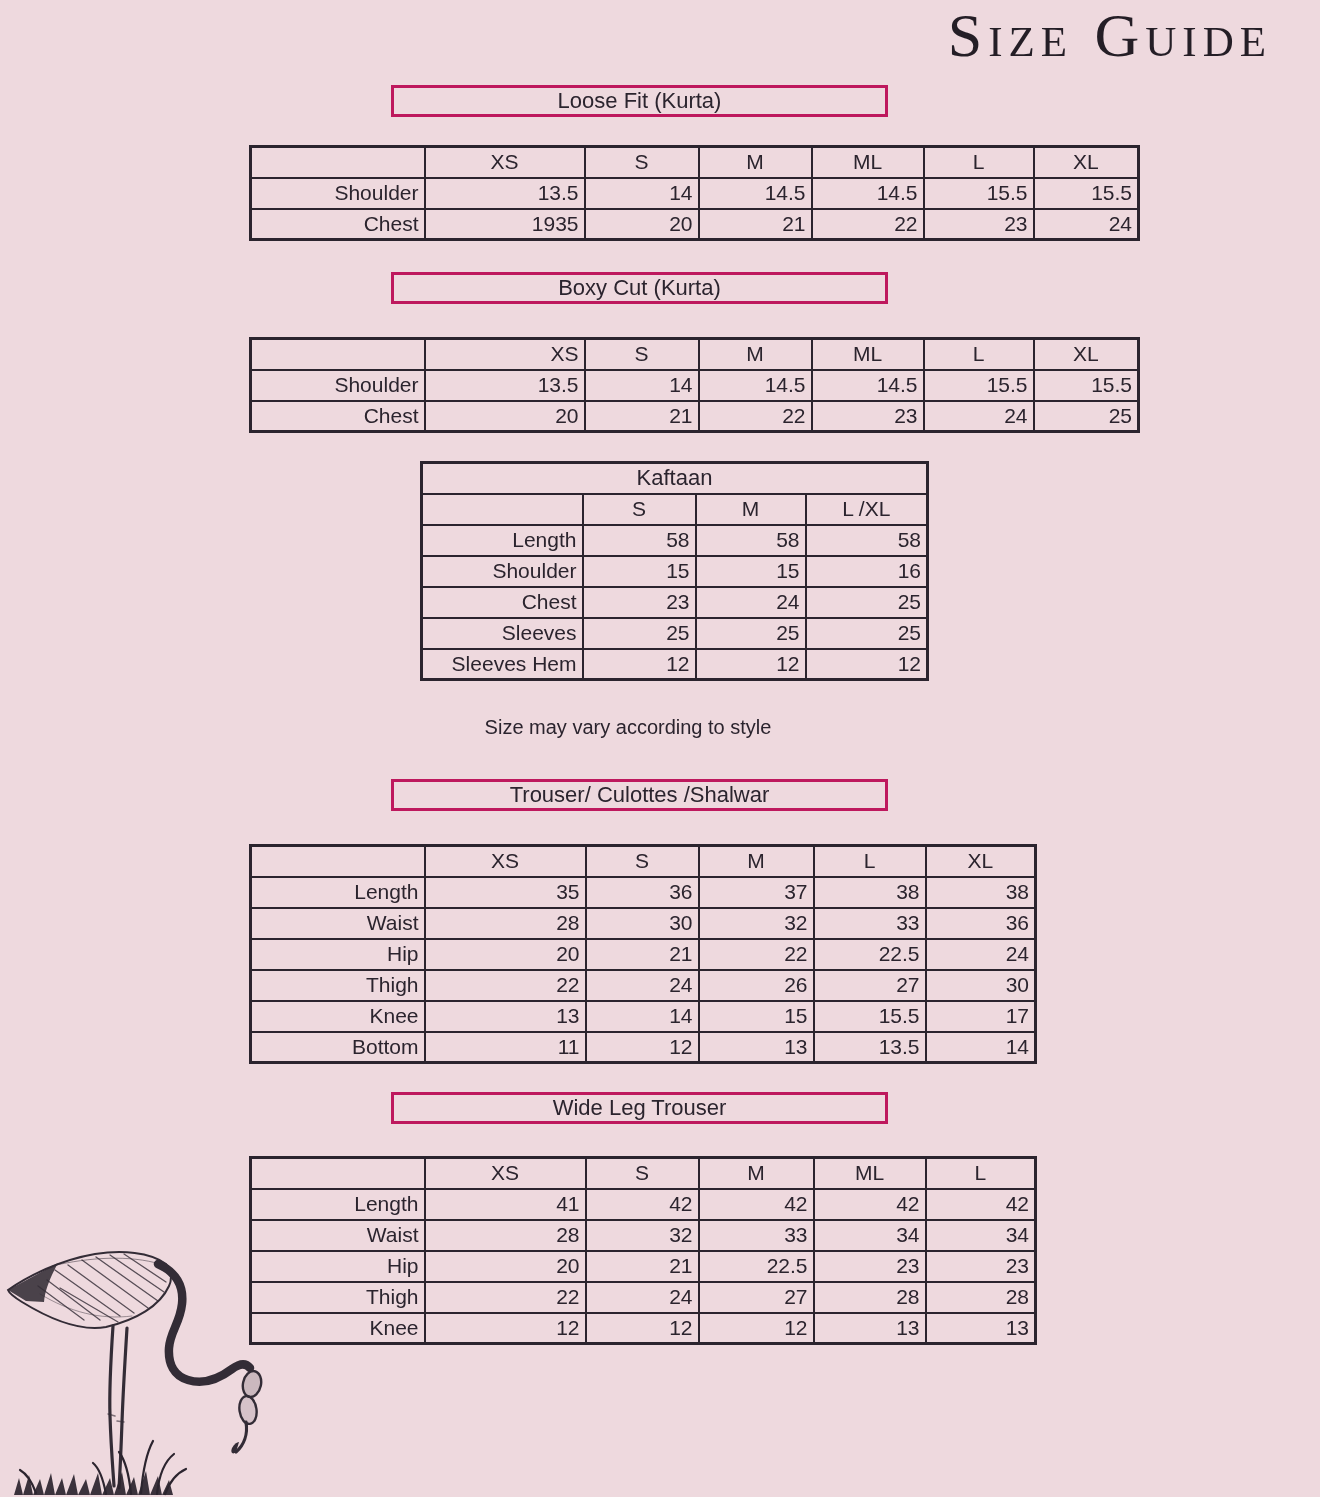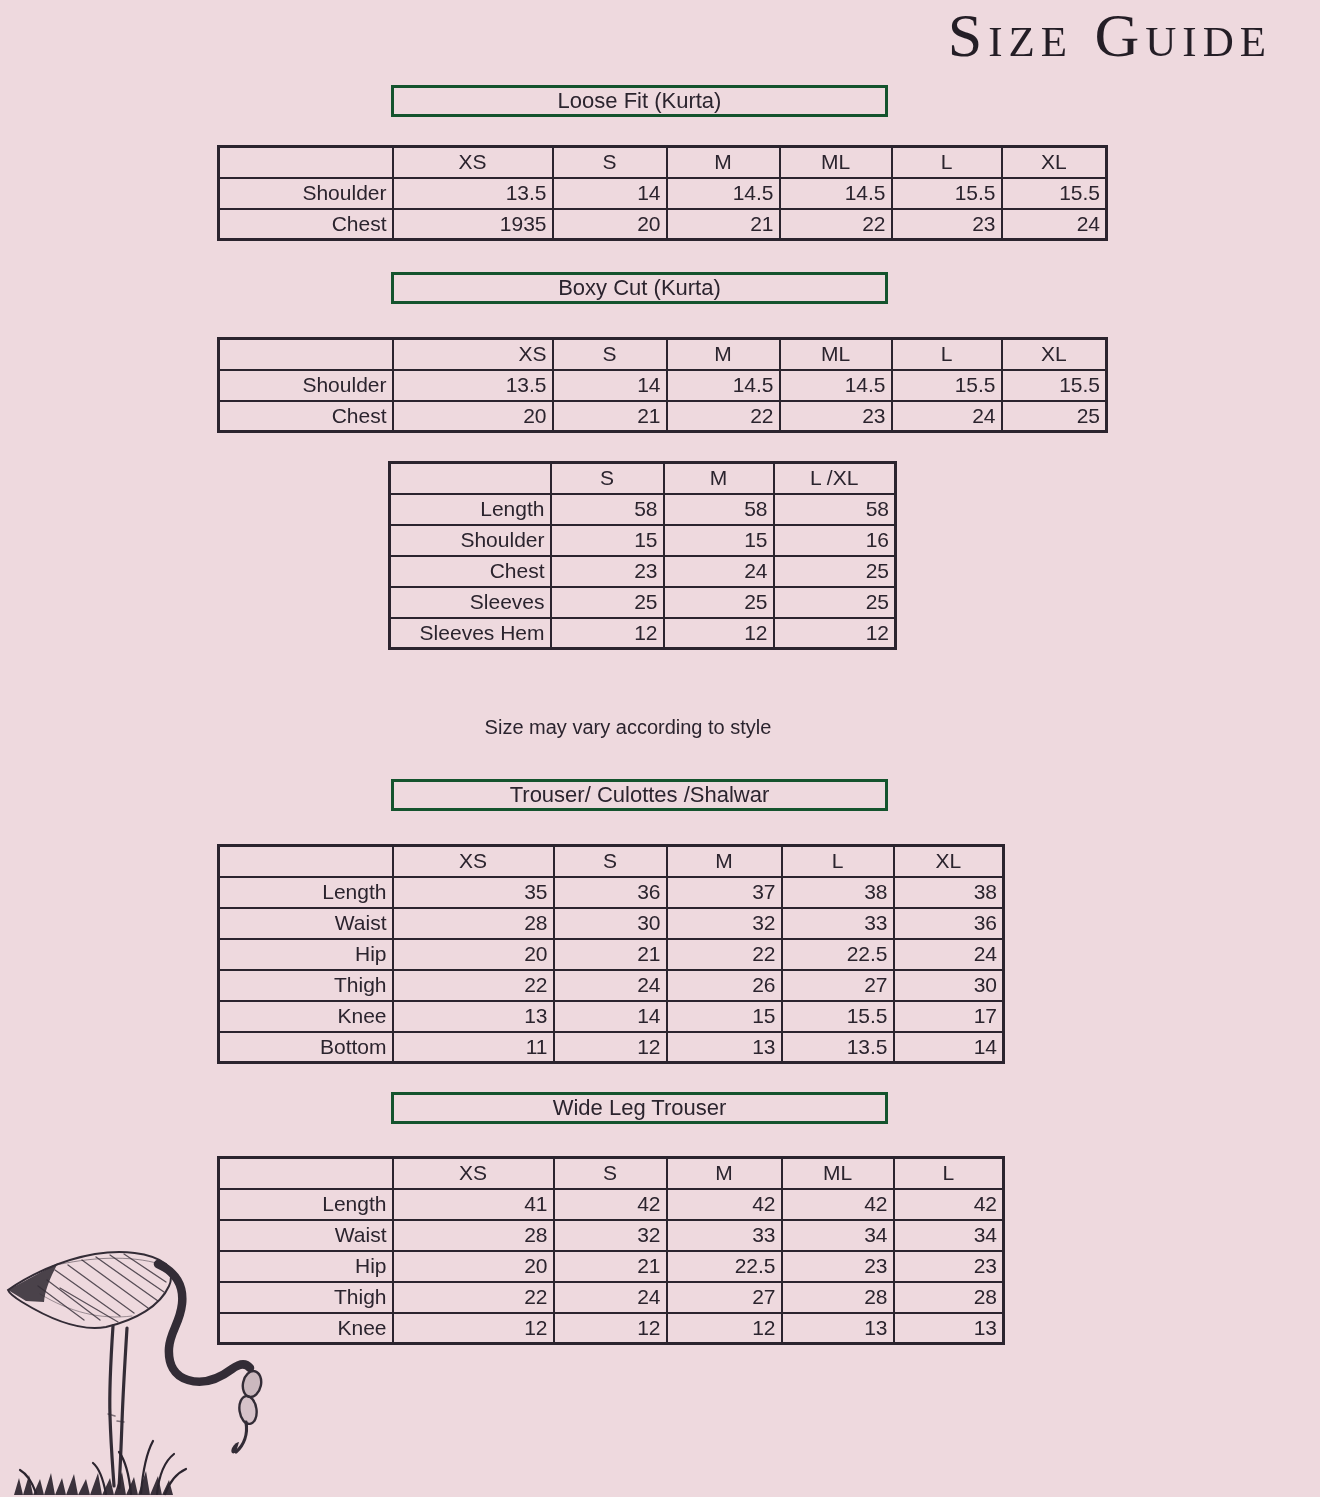--- a/index.html
+++ b/index.html
@@ -13,25 +13,25 @@
   }
   .abs{position:absolute;}
   .title{
     top:0px;left:0;width:1272px;text-align:right;
     font-family:"Liberation Serif",serif;
     font-variant:small-caps;
     font-size:62px;letter-spacing:6px;font-weight:400;color:#241e26;
   }
   .hbox{
     left:391px;width:497px;height:32px;
-    border:3px solid #14532d;
+    border:3px solid #be185d;
     display:flex;align-items:center;justify-content:center;
     font-size:22px;color:#2b242e;
   }
-  table.sz{border-collapse:collapse;table-layout:fixed;border:3px solid #2b242e;position:absolute;}
+  table.sz{border-collapse:collapse;table-layout:fixed;border:3px solid #2b242e;position:absolute;margin-left:32px;}
   .sz th,.sz td{
     border:2px solid #2b242e;height:31px;font-size:21px;font-weight:400;
     padding:0 5px;white-space:nowrap;overflow:hidden;color:#2b242e;
   }
   .sz th{text-align:center;}
   .sz .lbl{text-align:right;}
   .sz .num{text-align:right;}
   .sz .tbl-title{text-align:center;font-size:22px;}
   
   .xs-right th:nth-child(2){text-align:right;}
@@ -128,20 +128,23 @@
 
 <table class="sz" style="left:388px;top:461px;width:506px;">
   <colgroup>
     <col style="width:161px">
       <col style="width:113px">
       <col style="width:110px">
       <col style="width:122px">
   </colgroup>
   <tbody>
       <tr>
+        <td class="tbl-title" colspan="4">Kaftaan</td>
+      </tr>
+      <tr>
         <th></th>
         <th>S</th>
         <th>M</th>
         <th>L /XL</th>
       </tr>
       <tr>
         <td class="lbl">Length</td>
         <td class="num">58</td>
         <td class="num">58</td>
         <td class="num">58</td>

